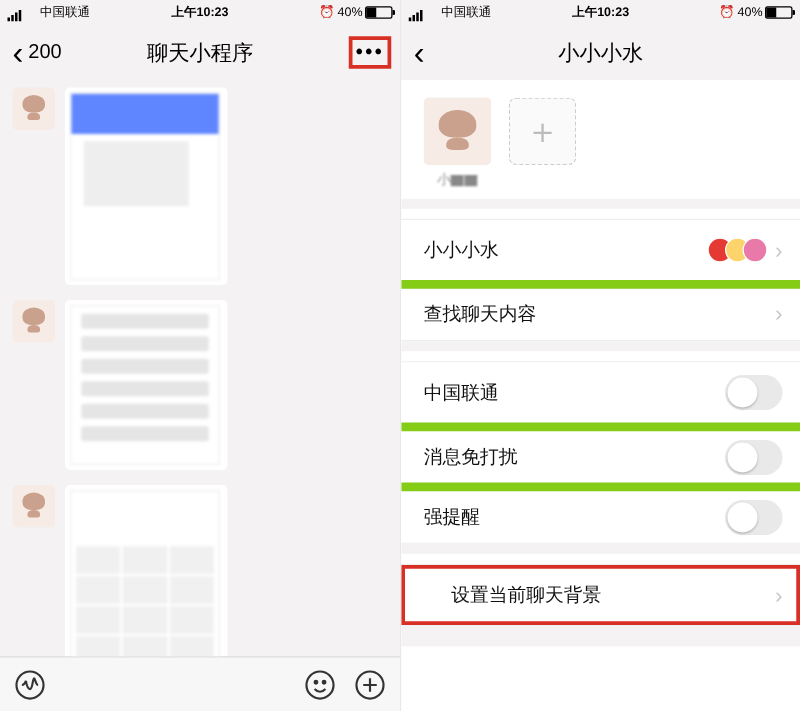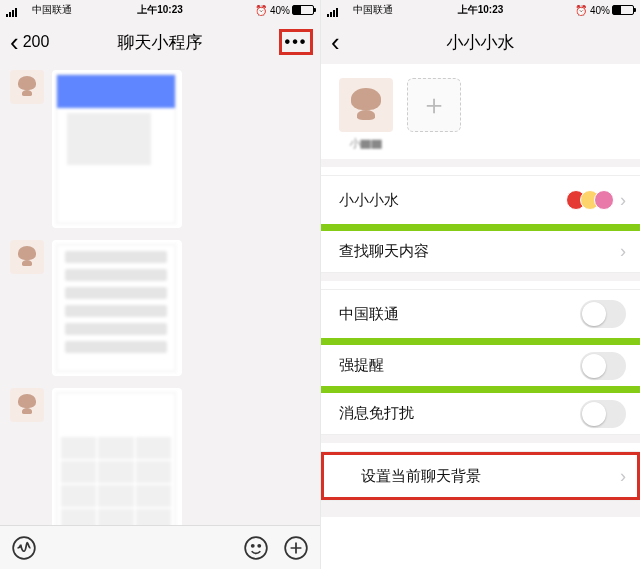--- a/index.html
+++ b/index.html
@@ -240,27 +240,27 @@
       <div class="sep"></div>
 
       <div class="group">
         <div class="row">
           <span>中国联通</span>
           <div class="rgt">
               <div class="toggle"></div>
             </div>
         </div>
         <div class="row">
+          <span>消息免打扰</span>
+          <div class="rgt">
+              <div class="toggle"></div>
+            </div>
+        </div>
+        <div class="row">
           <span>强提醒</span>
-          <div class="rgt">
-              <div class="toggle"></div>
-            </div>
-        </div>
-        <div class="row">
-          <span>消息免打扰</span>
           <div class="rgt">
               <div class="toggle"></div>
             </div>
         </div>
       </div>
 
       <div class="sep"></div>
 
       <div class="group">
         <div class="row hl">

